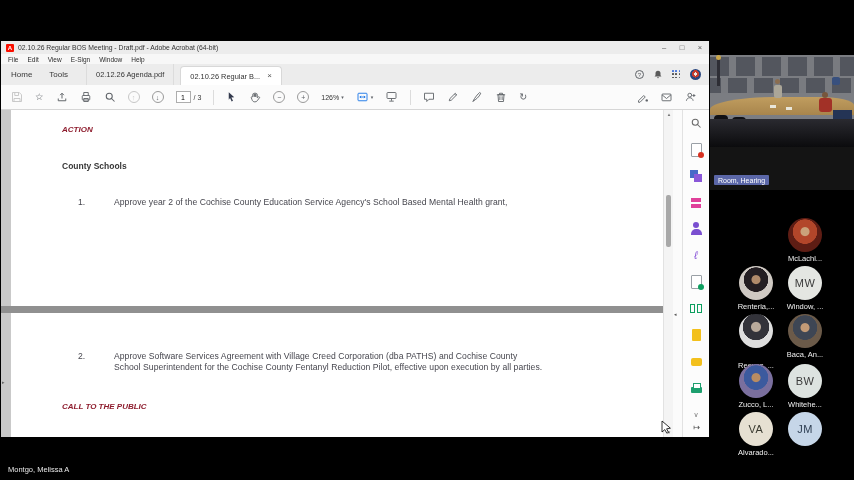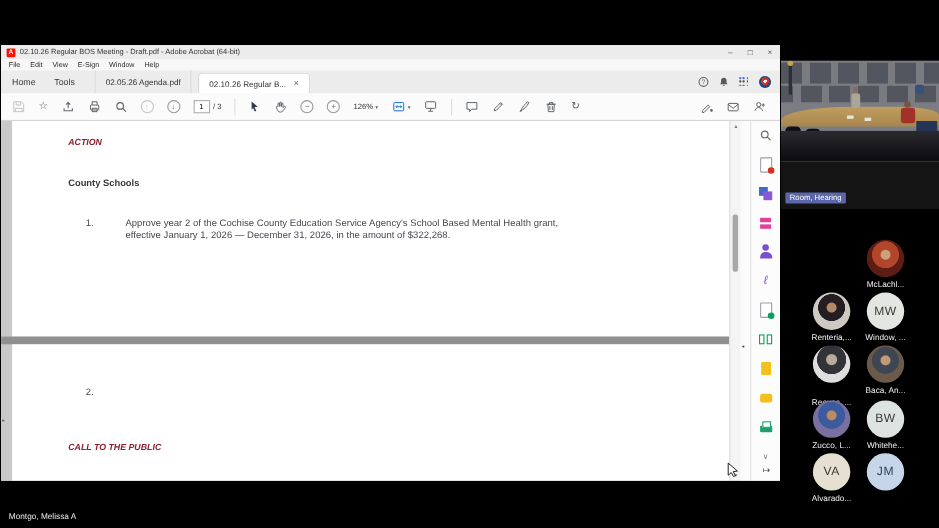--- a/index.html
+++ b/index.html
@@ -148,21 +148,21 @@
     <span class="menu-item">Edit</span>
     <span class="menu-item">View</span>
     <span class="menu-item">E-Sign</span>
     <span class="menu-item">Window</span>
     <span class="menu-item">Help</span>
   </div>
 
   <div class="tabbar abs">
     <span id="home-tab" class="navtab">Home</span>
     <span id="tools-tab" class="navtab">Tools</span>
-    <span class="doctab inactive">02.05.26 Agenda.pdf</span>
+    <span class="doctab inactive">02.12.26 Agenda.pdf</span>
     <span class="doctab active">
       <span>02.10.26 Regular B...</span>
       <span class="tab-close">×</span>
     </span>
     <span class="tabbar-right">
       <span class="help-circ">?</span>
       <svg class="ic" width="10" height="11" viewBox="0 0 16 16">
           <path d="M8 2a4 4 0 0 0-4 4v3l-1.5 2.3h11L12 9V6a4 4 0 0 0-4-4z" fill="#5a5a5a"></path>
           <path d="M6.5 12.5a1.5 1.5 0 0 0 3 0z" fill="#5a5a5a"></path>
         </svg>
@@ -265,24 +265,27 @@
     <div id="page1" class="page abs"></div>
     <div class="page-gap abs"></div>
     <div id="page2" class="page abs"></div>
 
     <div class="h-red abs" style="left:61px;top:15px;">ACTION</div>
     <div class="h-dark abs" style="left:61px;top:51px;">County Schools</div>
 
     <div class="body-txt abs" style="left:77px;top:87px;">1.</div>
     <div class="abs" style="left:113px;top:87px;">
       <div class="body-txt">Approve year 2 of the Cochise County Education Service Agency's School Based Mental Health grant,</div>
-      <div class="body-txt">effective January 1, 2026 — December 31, 2026, in the amount of $322,268.</div>
     </div>
 
     <div class="body-txt abs" style="left:77px;top:241px;">2.</div>
+    <div class="abs" style="left:113px;top:241px;">
+      <div class="body-txt">Approve Software Services Agreement with Village Creed Corporation (dba PATHS) and Cochise County</div>
+      <div class="body-txt">School Superintendent for the Cochise County Fentanyl Reduction Pilot, effective upon execution by all parties.</div>
+    </div>
 
     <div class="h-red abs" style="left:61px;top:292px;">CALL TO THE PUBLIC</div>
 
     <span class="left-expand abs">▸</span>
 
     <div class="vscroll abs">
       <span class="scroll-arrow" style="top:2px;">▲</span>
       <span class="scroll-thumb"></span>
       <span class="scroll-arrow" style="bottom:2px;">▼</span>
     </div>

